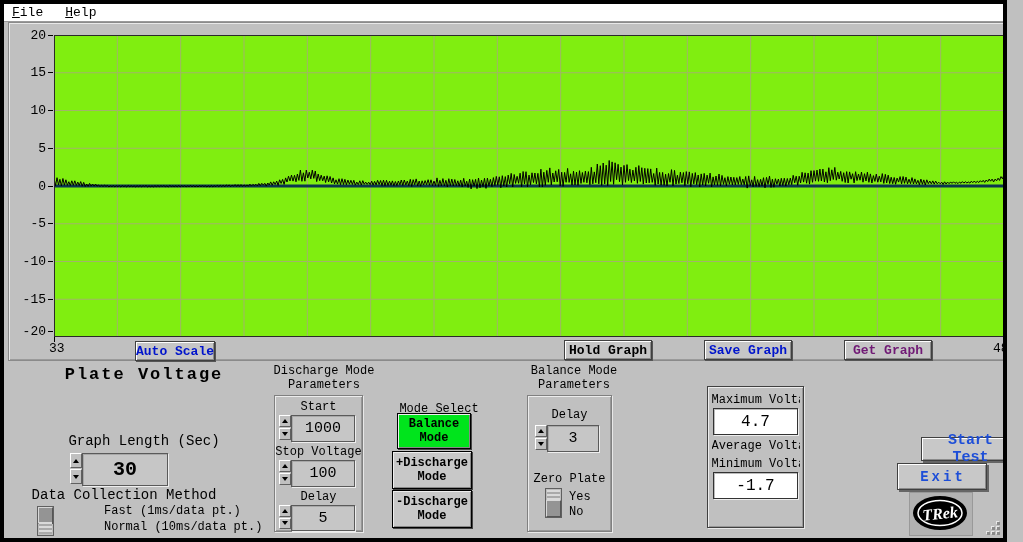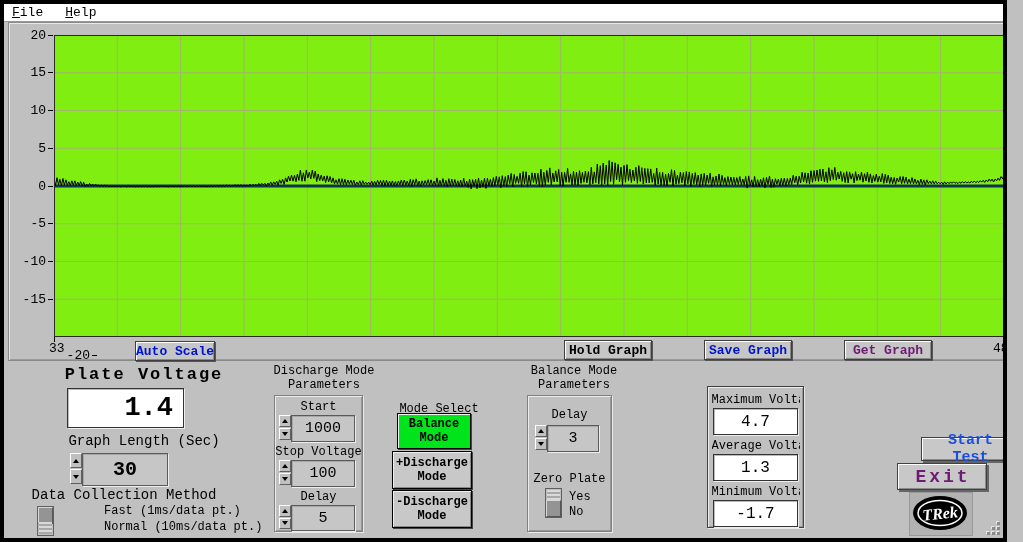--- a/index.html
+++ b/index.html
@@ -102,38 +102,37 @@
           <span class="dash"></span>
         </div>
         <div class="ytick" style="top: 231.5px;">
           <span>-10</span>
           <span class="dash"></span>
         </div>
         <div class="ytick" style="top: 269.25px;">
           <span>-15</span>
           <span class="dash"></span>
         </div>
-        <div class="ytick" style="top: 325px; padding-left: 44px;">
+        <div class="ytick" style="top: 301px;">
           <span>-20</span>
           <span class="dash"></span>
         </div>
       </div>
     <div class="xtickmark" style="left:45px;"></div>
     <div class="xtickmark" style="left:994px;"></div>
     <div class="xlabel" style="left:40px;">33</div>
     <div class="xlabel" style="left:984px;">48</div>
 
     <button class="g-btn" style="left: 126px; top: 318px; width: 80px; color: rgb(0, 20, 204);">Auto Scale</button>
     <button class="g-btn" style="left: 555px; top: 317px; width: 88px; color: rgb(0, 0, 0);">Hold Graph</button>
     <button class="g-btn" style="left: 695px; top: 317px; width: 88px; color: rgb(0, 20, 204);">Save Graph</button>
     <button class="g-btn" style="left: 835px; top: 317px; width: 88px; color: #701a75;">Get Graph</button>
   </div>
 
   <div class="lbl" style="left:55px;top:361px;width:170px;text-align:center;font-size:17px;font-weight:bold;letter-spacing:2px;">Plate Voltage</div>
-  <div class="whitebox" style="position:absolute;left:63px;top:384px;width:117px;height:40px;justify-content:flex-end;padding-right:10px;box-sizing:border-box;font-size:27px;font-weight:bold;">1.4</div>
   <div class="lbl" style="left:40px;top:429px;width:200px;text-align:center;font-size:14px;">Graph Length (Sec)</div>
   <div style="position:absolute;left:66px;top:449px;display:flex;">
     <span class="spin" style="height:31px;">
       <button class="sb up">
           <i></i>
         </button>
       <button class="sb down">
           <i></i>
         </button>
     </span>
@@ -227,27 +226,26 @@
       <div class="handle" style="bottom:0;"></div>
     </div>
     <div class="lbl" style="left:41px;top:94px;font-size:12px;">Yes</div>
     <div class="lbl" style="left:41px;top:109px;font-size:12px;">No</div>
   </div>
 
   <div class="panel3d" style="left:703px;top:382px;width:97px;height:142px;border-color:#404040;">
     <div class="statlbl" style="margin-top:6px;">Maximum Voltage</div>
     <div class="whitebox" style="width:83px;height:25px;margin:1px auto 0;font-size:16px;">4.7</div>
     <div class="statlbl" style="margin-top:4px;">Average Voltage</div>
-    <div class="whitebox" style="width:83px;height:25px;margin:1px auto 0;font-size:16px;">1.3</div>
     <div class="statlbl" style="margin-top:4px;">Minimum Voltage</div>
     <div class="whitebox" style="width:83px;height:25px;margin:1px auto 0;font-size:16px;">-1.7</div>
   </div>
 
   <button class="act-btn" style="left: 917px; top: 433px; width: 99px; height: 24px; font-size: 15px; color: #1d4ed8;">Start Test</button>
-  <button class="act-btn" style="left: 893px; top: 459px; width: 90px; height: 27px; font-size: 18px; letter-spacing: 3px; color: #701a75; padding-left: 8px;">Exit</button>
+  <button class="act-btn" style="left: 893px; top: 459px; width: 90px; height: 27px; font-size: 14px; letter-spacing: 3px; color: #1d4ed8; padding-left: 8px;">Exit</button>
 
   <div style="position:absolute;left:905px;top:488px;width:62px;height:42px;background:#B2B2B2;border:1px solid #999;">
     <svg width="60" height="40" viewBox="0 0 60 40">
       <ellipse cx="30" cy="20" rx="27" ry="17" fill="#000"></ellipse>
       <ellipse cx="30" cy="20" rx="22" ry="12.5" fill="none" stroke="#fff" stroke-width="1.5"></ellipse>
       <text x="30" y="26" text-anchor="middle" font-family="Liberation Serif, serif" font-style="italic" font-weight="bold" font-size="16" fill="#fff" transform="rotate(-6 30 20)">TRek</text>
     </svg>
   </div>
 
   <div class="grip">

